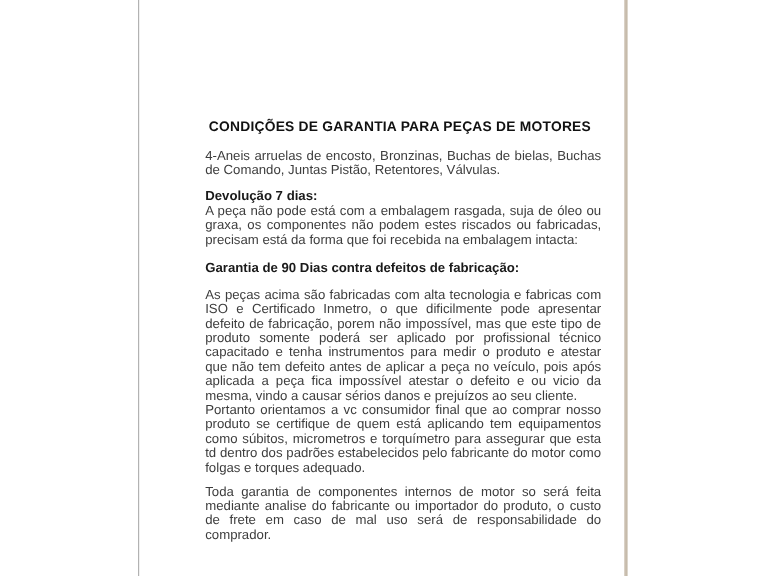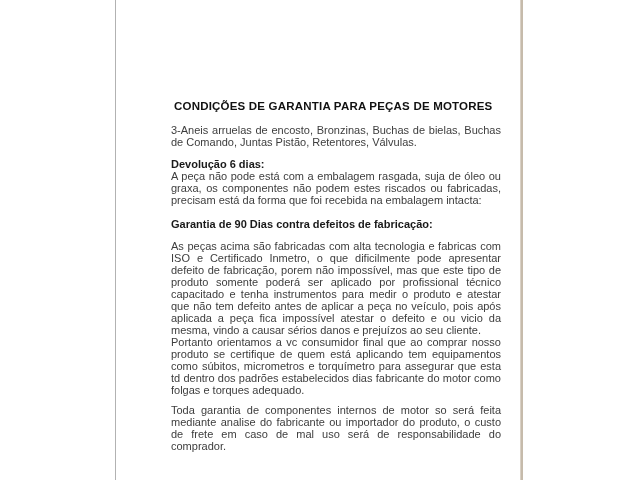--- a/index.html
+++ b/index.html
@@ -68,29 +68,29 @@
 
 <div class="viewport">
 
   <div class="page-left-edge"></div>
   <div class="page-right-edge"></div>
 
   <div class="doc-content">
 
     <div class="doc-title">CONDIÇÕES DE GARANTIA PARA PEÇAS DE MOTORES</div>
 
-    <p class="mb-10">3-Aneis arruelas de encosto, Bronzinas, Buchas de bielas, Buchas de Comando, Juntas Pistão, Retentores, Válvulas.</p>
+    <p class="mb-10">4-Aneis arruelas de encosto, Bronzinas, Buchas de bielas, Buchas de Comando, Juntas Pistão, Retentores, Válvulas.</p>
 
 
-    <p class="doc-heading">Devolução 6 dias:</p>
+    <p class="doc-heading">Devolução 7 dias:</p>
 
     <p class="mb-12">A peça não pode está com a embalagem rasgada, suja de óleo ou graxa, os componentes não podem estes riscados ou fabricadas, precisam está da forma que foi recebida na embalagem intacta:</p>
 
     <p class="doc-heading mb-10">Garantia de 90 Dias contra defeitos de fabricação:</p>
 
     <p>As peças acima são fabricadas com alta tecnologia e fabricas com ISO e Certificado Inmetro, o que dificilmente pode apresentar defeito de fabricação, porem não impossível, mas que este tipo de produto somente poderá ser aplicado por profissional técnico capacitado e tenha instrumentos para medir o produto e atestar que não tem defeito antes de aplicar a peça no veículo, pois após aplicada a peça fica impossível atestar o defeito e ou vicio da mesma, vindo a causar sérios danos e prejuízos ao seu cliente.</p>
 
-    <p class="mb-8">Portanto orientamos a vc consumidor final que ao comprar nosso produto se certifique de quem está aplicando tem equipamentos como súbitos, micrometros e torquímetro para assegurar que esta td dentro dos padrões estabelecidos dias fabricante do motor como folgas e torques adequado.</p>
+    <p class="mb-8">Portanto orientamos a vc consumidor final que ao comprar nosso produto se certifique de quem está aplicando tem equipamentos como súbitos, micrometros e torquímetro para assegurar que esta td dentro dos padrões estabelecidos pelo fabricante do motor como folgas e torques adequado.</p>
 
     <p>Toda garantia de componentes internos de motor so será feita mediante analise do fabricante ou importador do produto, o custo de frete em caso de mal uso será de responsabilidade do comprador.</p>
 
   </div>
 </div>
 
 </body></html>

